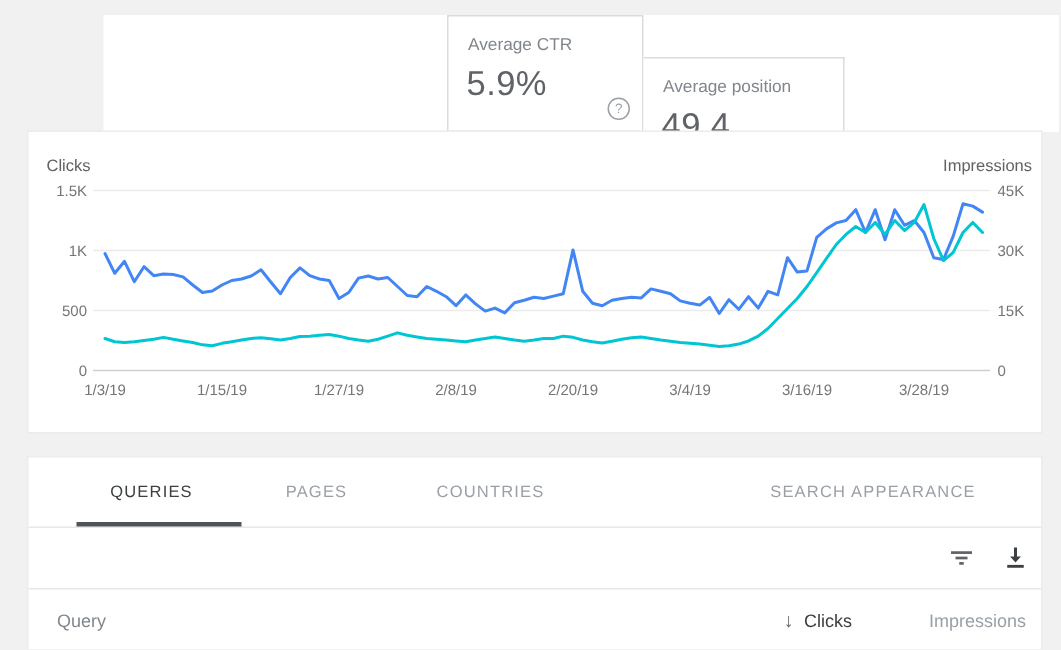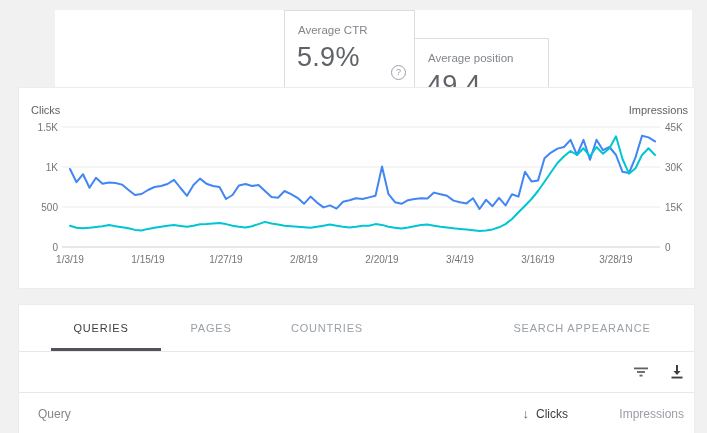--- a/index.html
+++ b/index.html
@@ -1,23 +1,23 @@
 <!DOCTYPE html>
 <html><head>
 <meta charset="utf-8">
 <style>
   html,body{margin:0;padding:0;}
   body{background:#f1f1f1;font-family:"Liberation Sans",sans-serif;}
   .screen{position:relative;width:707px;height:433px;background:#f1f1f1;overflow:hidden;}
 
   
-  .cards-strip{position:absolute;left:55px;top:10px;width:637px;height:78px;background:#fff;display:flex;}
+  .cards-strip{position:absolute;left:69px;top:10px;width:637px;height:78px;background:#fff;display:flex;}
   .card{position:relative;box-sizing:border-box;height:78px;cursor:pointer;}
   .card .label{position:absolute;left:13px;top:13px;font-size:11.5px;}
-  .card .value{position:absolute;left:12px;top:31px;font-size:27px;letter-spacing:.3px;}
+  .card .value{position:absolute;left:12px;top:31px;font-size:23px;letter-spacing:.3px;}
   .card .help{position:absolute;right:8px;bottom:7px;width:13px;height:13px;border-radius:50%;
     font-size:9px;line-height:13px;text-align:center;cursor:pointer;}
   .card.c-blue{width:94px;color:#fff;}
   .card.c-teal{width:135px;color:#fff;}
   .card.c-blue .help,.card.c-teal .help{border:1px solid rgba(255,255,255,.85);color:rgba(255,255,255,.95);}
   .card.c-white{background:#fff;border:1px solid #dadce0;}
   .card.c-white.last{border-left:none;width:134px;margin-top:28px;}
   .card.c-white.first3{width:131px;}
   .card.c-white .label{color:#80868b;}
   .card.c-white .value{color:#5f6368;}

